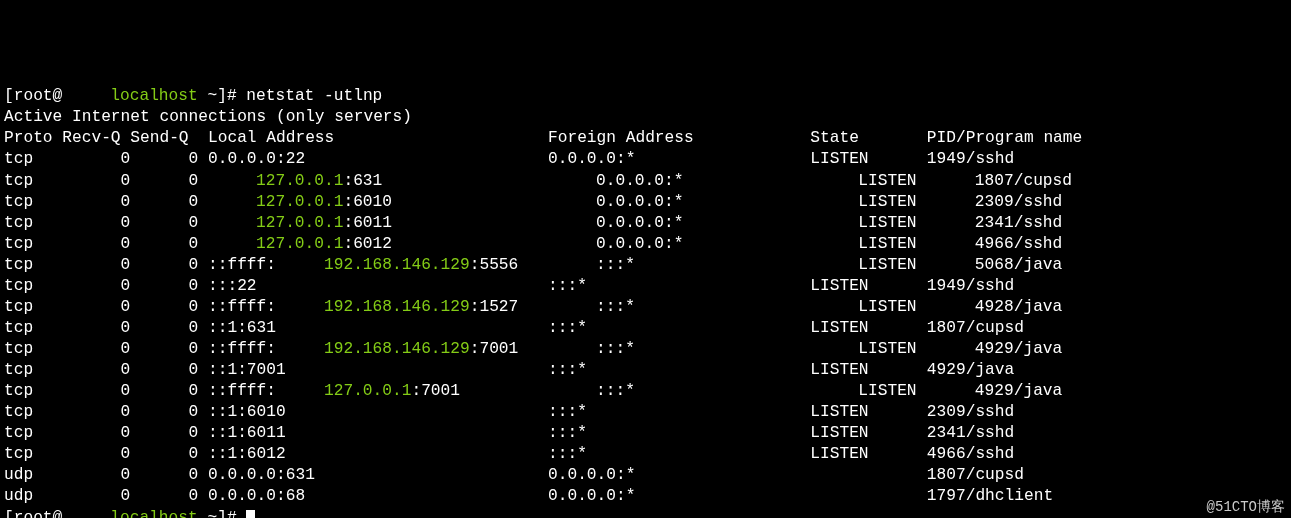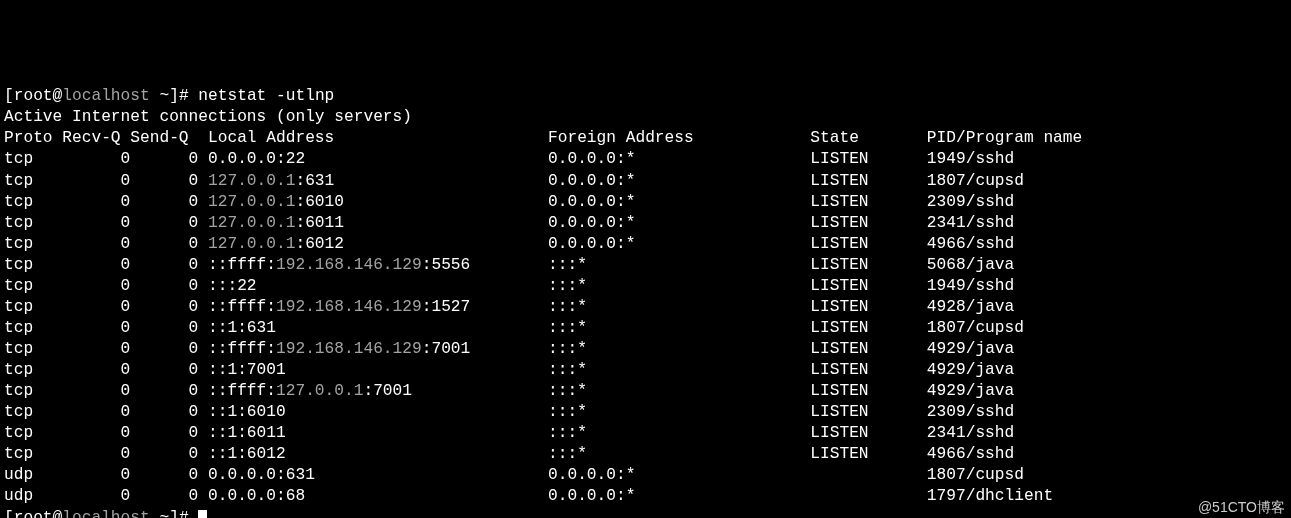--- a/index.html
+++ b/index.html
@@ -10,34 +10,34 @@
     font-family: "Courier New", monospace;
     font-size: 16.2px;
     line-height: 1.30;
     width: 1291px;
     height: 518px;
     box-sizing: border-box;
     position: relative;
     white-space: pre;
   }
   .row { display: block; }
-  .magenta { color: #a3a3a3; }
+  .magenta { color: #84cc16; margin-left: 48px; }
   .cursor {
     display: inline-block;
     width: 9px;
     height: 17px;
     background: #fff;
     vertical-align: text-bottom;
   }
   .watermark {
     position: absolute;
     right: 6px;
     bottom: 2px;
     color: #ccc;
-    font-family: Liberation Sans, sans-serif;
+    font-family: Liberation Mono, monospace;
     font-size: 14px;
   }
 </style>
 </head>
 <body>
 
 
 
 <div id="terminal"><div class="row"><span>[<span>root</span>@<span class="magenta">localhost</span> ~]# </span><span>netstat -utlnp</span></div><div class="row">Active Internet connections (only servers)</div><div class="row">Proto Recv-Q Send-Q  Local Address                      Foreign Address            State       PID/Program name</div><div class="row">tcp         0      0 0.0.0.0:22                         0.0.0.0:*                  LISTEN      1949/sshd</div><div class="row">tcp         0      0 <span class="magenta">127.0.0.1</span>:631                      0.0.0.0:*                  LISTEN      1807/cupsd</div><div class="row">tcp         0      0 <span class="magenta">127.0.0.1</span>:6010                     0.0.0.0:*                  LISTEN      2309/sshd</div><div class="row">tcp         0      0 <span class="magenta">127.0.0.1</span>:6011                     0.0.0.0:*                  LISTEN      2341/sshd</div><div class="row">tcp         0      0 <span class="magenta">127.0.0.1</span>:6012                     0.0.0.0:*                  LISTEN      4966/sshd</div><div class="row">tcp         0      0 ::ffff:<span class="magenta">192.168.146.129</span>:5556        :::*                       LISTEN      5068/java</div><div class="row">tcp         0      0 :::22                              :::*                       LISTEN      1949/sshd</div><div class="row">tcp         0      0 ::ffff:<span class="magenta">192.168.146.129</span>:1527        :::*                       LISTEN      4928/java</div><div class="row">tcp         0      0 ::1:631                            :::*                       LISTEN      1807/cupsd</div><div class="row">tcp         0      0 ::ffff:<span class="magenta">192.168.146.129</span>:7001        :::*                       LISTEN      4929/java</div><div class="row">tcp         0      0 ::1:7001                           :::*                       LISTEN      4929/java</div><div class="row">tcp         0      0 ::ffff:<span class="magenta">127.0.0.1</span>:7001              :::*                       LISTEN      4929/java</div><div class="row">tcp         0      0 ::1:6010                           :::*                       LISTEN      2309/sshd</div><div class="row">tcp         0      0 ::1:6011                           :::*                       LISTEN      2341/sshd</div><div class="row">tcp         0      0 ::1:6012                           :::*                       LISTEN      4966/sshd</div><div class="row">udp         0      0 0.0.0.0:631                        0.0.0.0:*                              1807/cupsd</div><div class="row">udp         0      0 0.0.0.0:68                         0.0.0.0:*                              1797/dhclient</div><div class="row"><span>[<span>root</span>@<span class="magenta">localhost</span> ~]# </span><span class="cursor"></span></div></div>
 <div class="watermark">@51CTO博客</div>

